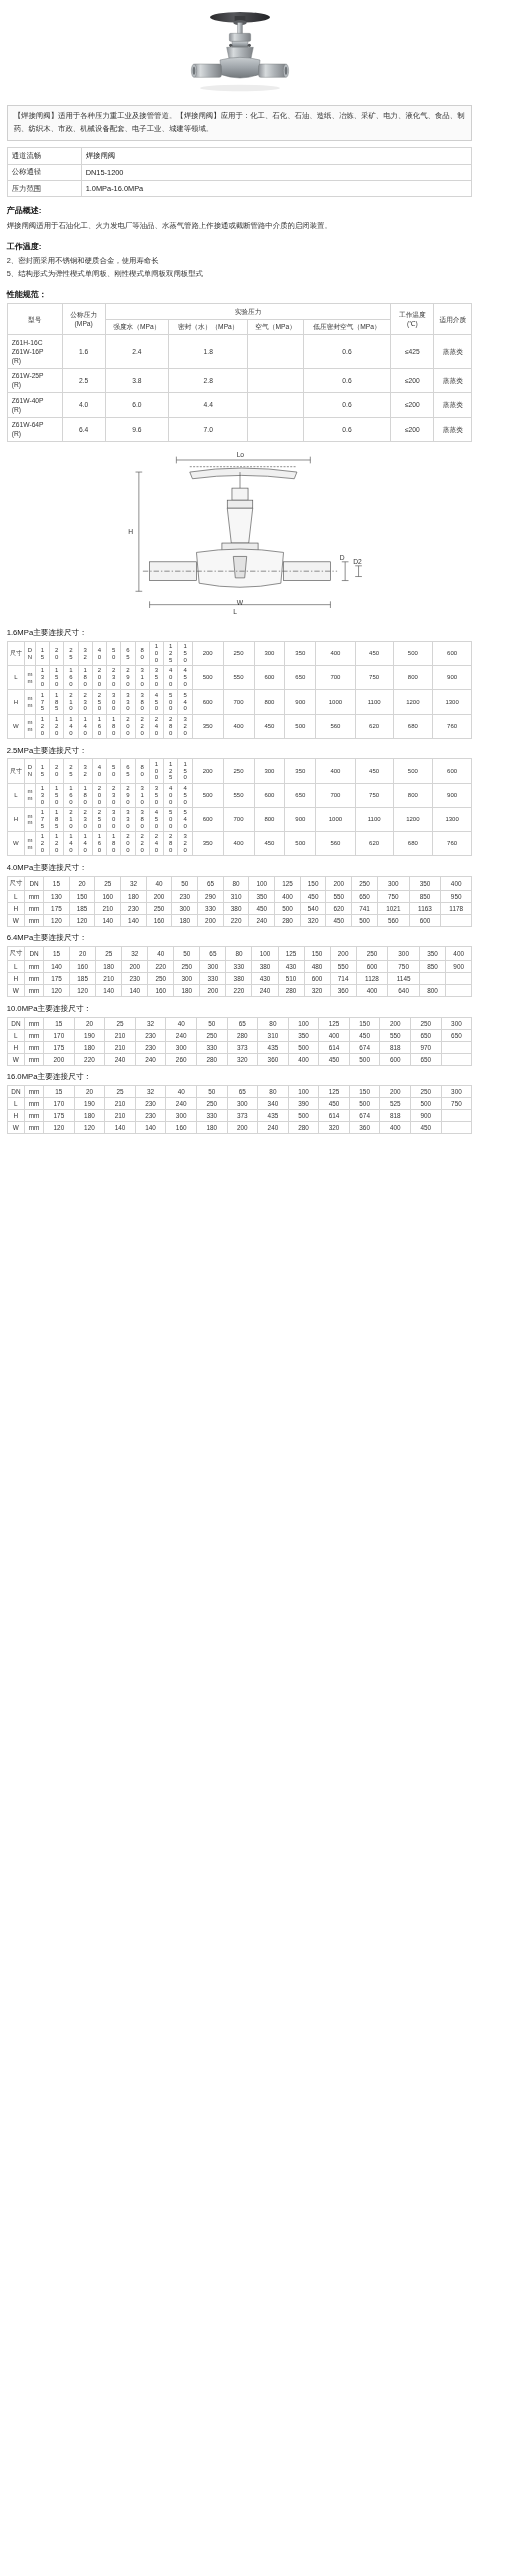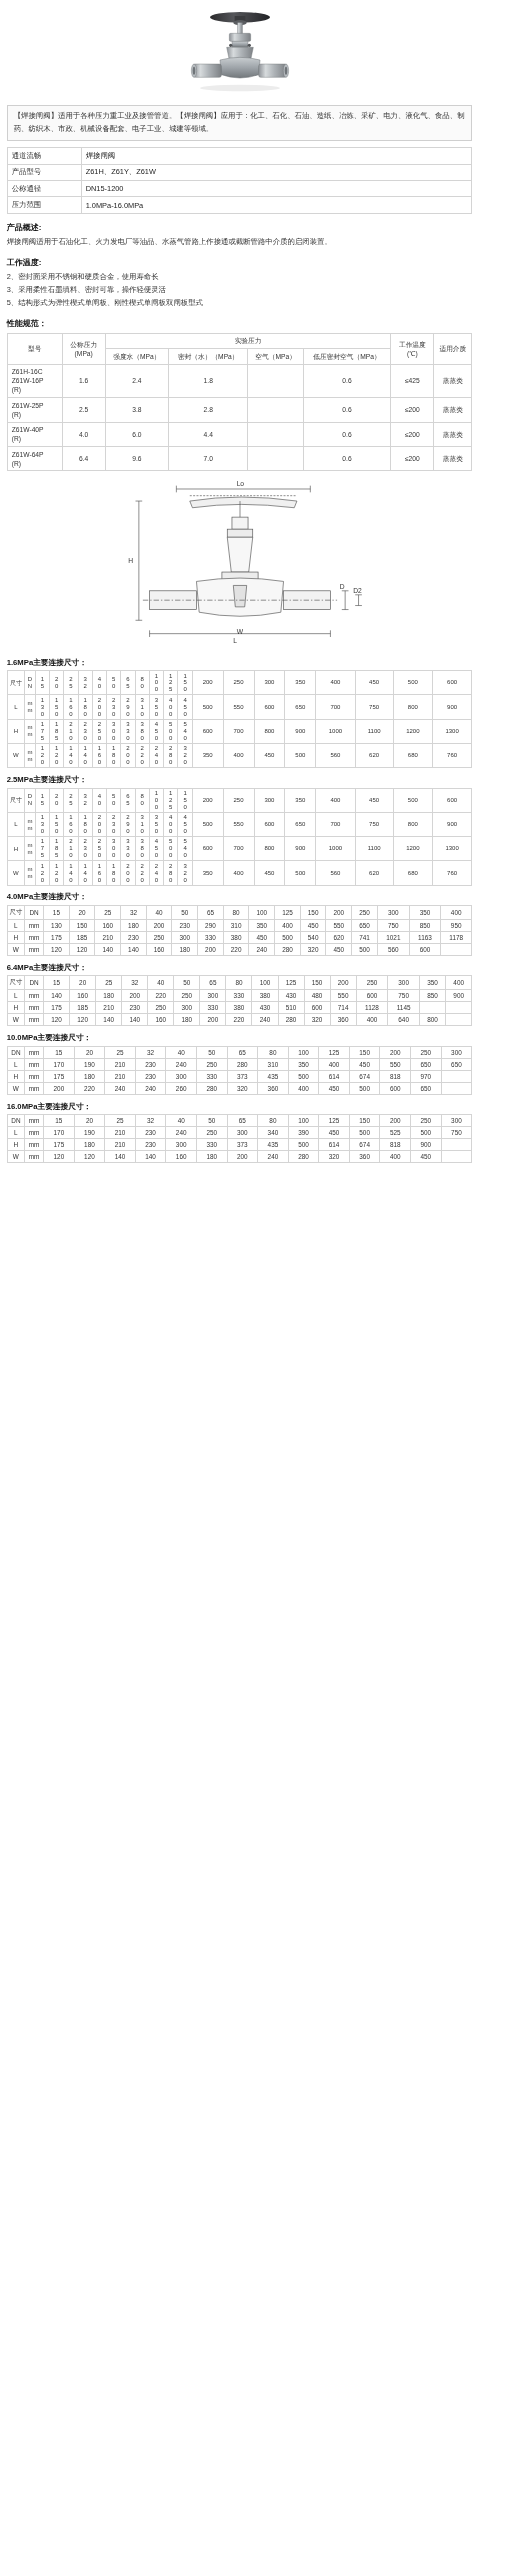--- a/index.html
+++ b/index.html
@@ -61,21 +61,21 @@
     font-weight: normal;
     color: #333;
   }
   .perf-table th { background: #ffffff; }
   .perf-table .model { text-align: left; padding-left: 4px; white-space: pre-line; }
 
   
   .drawing { text-align: center; margin: 6.7px 0 9.4px 0; }
 
   
-  .dim-title { font-size: 7.7px; font-weight: bold; margin: 6.7px 0 2.7px 0; color: #111; }
+  .dim-title { font-size: 7.7px; font-weight: normal; margin: 6.7px 0 2.7px 0; color: #111; }
   .dim-table td {
     border: 0.7px solid #d4d4d4;
     font-size: 6px;
     text-align: center;
     vertical-align: middle;
     padding: 1.3px 0.7px;
     line-height: 1.15;
     color: #333;
   }
   .dim-table td.rowhead {
@@ -155,41 +155,36 @@
 
   <div class="intro-box">【焊接闸阀】适用于各种压力重工业及接管管道。【焊接闸阀】应用于：化工、石化、石油、造纸、冶炼、采矿、电力、液化气、食品、制药、纺织木、市政、机械设备配套、电子工业、城建等领域。</div>
 
   <table class="spec-table">
     <tbody>
       <tr>
         <td class="k">通道流畅</td>
         <td>焊接闸阀</td>
       </tr>
       <tr>
-        <td class="k">产品型号</td>
-        <td>Z61H、Z61Y、Z61W</td>
-      </tr>
-      <tr>
         <td class="k">公称通径</td>
         <td>DN15-1200</td>
       </tr>
       <tr>
         <td class="k">压力范围</td>
         <td>1.0MPa-16.0MPa</td>
       </tr>
     </tbody>
   </table>
 
   <h3 class="sec">产品概述:</h3>
   <div class="para">焊接闸阀适用于石油化工、火力发电厂等油品、水蒸气管路上作接通或截断管路中介质的启闭装置。</div>
 
   <h3 class="sec">工作温度:</h3>
   <div class="para">
     <span class="li">2、密封面采用不锈钢和硬质合金，使用寿命长</span>
-    <span class="li">3、采用柔性石墨填料、密封可靠，操作轻便灵活</span>
     <span class="li">5、结构形式为弹性楔式单闸板、刚性楔式单闸板双闸板型式</span>
   </div>
 
   <h3 class="sec">性能规范：</h3>
   <table class="perf-table">
     <thead>
       <tr>
         <th rowspan="2" style="width:55px">型号</th>
         <th rowspan="2" style="width:43px">公称压力 (MPa)</th>
         <th colspan="4">实验压力</th>

